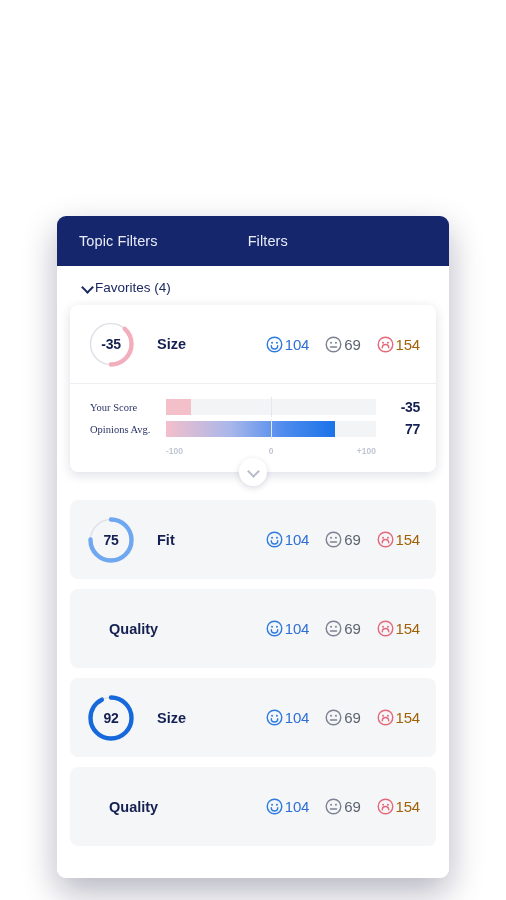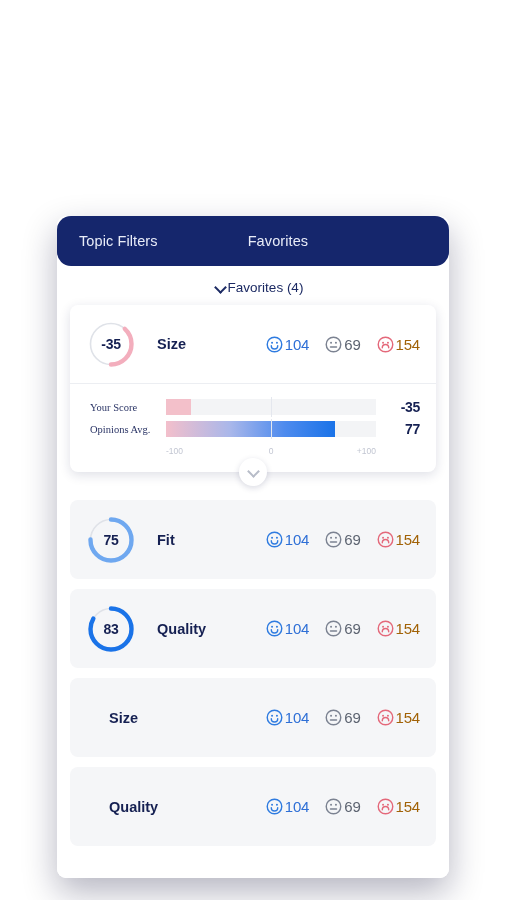--- a/index.html
+++ b/index.html
@@ -41,36 +41,34 @@
     border-radius:9px;
     box-shadow:0 14px 34px rgba(10,10,50,.30);
     overflow:hidden;
   }
   .app-header {
     background:#15266c;
     height:50px;
     display:flex;
     align-items:center;
     padding-left:22px;
-    border-radius:14px;
   }
   .app-header .tab {
     color:#e8ecf8;
     font-size:14.5px;
     letter-spacing:.1px;
   }
   .tab-opinions { margin-left:90px; }
 
   .panel-body { background:#ffffff; padding:0 13px 22px 13px; }
 
   .favorites-row {
     display:flex; align-items:center;
     gap:2px;
     padding:14px 0 10px 12px;
-    justify-content:center;
   }
   .chev-sm {
     width:11px; height:11px;
     position:relative; flex:none;
   }
   .chev-sm::before {
     content:""; position:absolute;
     left:1px; top:1px;
     width:7px; height:7px;
     border-right:2px solid #1c2a63;
@@ -167,20 +165,21 @@
   .bar-value {
     font-size:14px; font-weight:bold;
     color:#152052; text-align:right;
     letter-spacing:-.3px;
   }
   .axis {
     grid-column:2 / 3;
     position:relative;
     height:14px;
     margin-top:1px;
+    font-weight:bold;
   }
   .axis span {
     position:absolute;
     font-size:8.5px;
     color:#c2c6d2;
     top:2px;
   }
   .axis .a-min { left:0; }
   .axis .a-mid { left:50%; transform:translateX(-50%); }
   .axis .a-max { right:0; }
@@ -213,21 +212,21 @@
 <div class="headline">
   <span class="ln">Divida las reseñas de sus</span>
   <span class="ln">clientes para obtener datos</span>
   <span class="ln">e información fundamental</span>
 </div>
 
 <div class="app-window">
 
   <div class="app-header">
     <div class="tab">Topic Filters</div>
-    <div class="tab tab-opinions">Favorites</div>
+    <div class="tab tab-opinions">Filters</div>
   </div>
 
   <div class="panel-body">
 
     <div class="favorites-row">
       <span class="chev-sm"></span>
       <span class="fav-label">Favorites (4)</span>
     </div>
 
     <div id="cards-host">
@@ -342,27 +341,20 @@
                     <path d="M5.6 12.4 A3.2 3.2 0 0 1 12.4 12.4" fill="none" stroke="#e4687a" stroke-width="1.5" stroke-linecap="round"></path>
                   </svg>
                 </span>
                 <span class="num">154</span>
               </div>
             </div>
           </div>
         </div>
         <div class="card">
           <div class="card-main">
-            <div class="ring">
-              <svg width="48" height="48" viewBox="0 0 48 48">
-                <circle cx="24" cy="24" r="20.5" fill="none" stroke="#dfe2e8" stroke-width="1.6"></circle>
-                <circle cx="24" cy="24" r="20.5" fill="none" stroke="#1a73e8" stroke-width="4.4" stroke-linecap="round" stroke-dasharray="106.90839800166064 21.896900795520864" transform="rotate(-90 24 24) scale(1 1) translate(0 0)"></circle>
-              </svg>
-              <span class="ring-val">83</span>
-            </div>
             <div class="topic-name">Quality</div>
             <div class="opinions">
               <div class="op pos">
                 <span>
                   <svg class="face" viewBox="0 0 18 18">
                     <circle cx="9" cy="9" r="7.7" fill="none" stroke="#2e7be0" stroke-width="1.5"></circle>
                     <circle cx="6.4" cy="7.1" r="1.05" fill="#2e7be0"></circle>
                     <circle cx="11.6" cy="7.1" r="1.05" fill="#2e7be0"></circle>
                     <path d="M5.6 10.4 A3.2 3.2 0 0 0 12.4 10.4" fill="none" stroke="#2e7be0" stroke-width="1.5" stroke-linecap="round"></path>
                   </svg>
@@ -389,20 +381,27 @@
                     <path d="M5.6 12.4 A3.2 3.2 0 0 1 12.4 12.4" fill="none" stroke="#e4687a" stroke-width="1.5" stroke-linecap="round"></path>
                   </svg>
                 </span>
                 <span class="num">154</span>
               </div>
             </div>
           </div>
         </div>
         <div class="card">
           <div class="card-main">
+            <div class="ring">
+              <svg width="48" height="48" viewBox="0 0 48 48">
+                <circle cx="24" cy="24" r="20.5" fill="none" stroke="#dfe2e8" stroke-width="1.6"></circle>
+                <circle cx="24" cy="24" r="20.5" fill="none" stroke="#1669db" stroke-width="4.4" stroke-linecap="round" stroke-dasharray="118.50087489340699 10.30442390377452" transform="rotate(-90 24 24) scale(1 1) translate(0 0)"></circle>
+              </svg>
+              <span class="ring-val">92</span>
+            </div>
             <div class="topic-name">Size</div>
             <div class="opinions">
               <div class="op pos">
                 <span>
                   <svg class="face" viewBox="0 0 18 18">
                     <circle cx="9" cy="9" r="7.7" fill="none" stroke="#2e7be0" stroke-width="1.5"></circle>
                     <circle cx="6.4" cy="7.1" r="1.05" fill="#2e7be0"></circle>
                     <circle cx="11.6" cy="7.1" r="1.05" fill="#2e7be0"></circle>
                     <path d="M5.6 10.4 A3.2 3.2 0 0 0 12.4 10.4" fill="none" stroke="#2e7be0" stroke-width="1.5" stroke-linecap="round"></path>
                   </svg>

